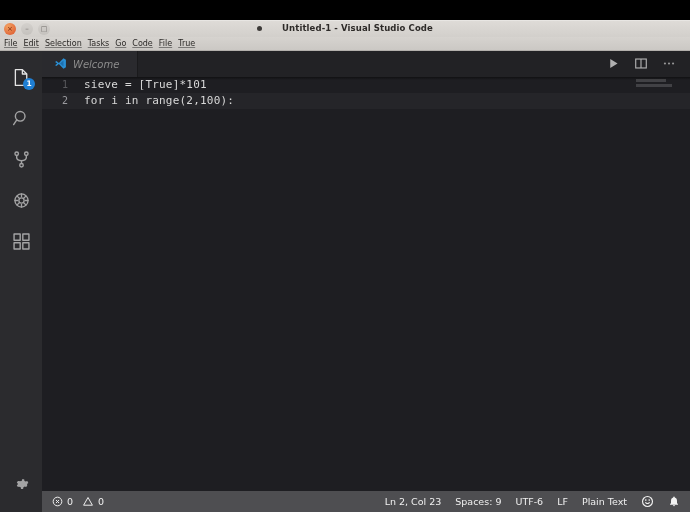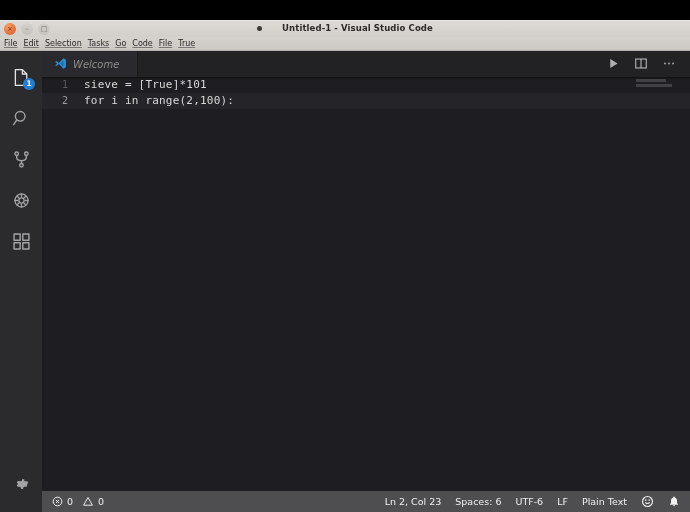--- a/index.html
+++ b/index.html
@@ -329,21 +329,21 @@
           <span style="margin-left:5px">
             <svg width="12" height="11" viewBox="0 0 16 16" fill="none" stroke="#f2f2f2" stroke-width="1.4" stroke-linejoin="round">
               <path d="M8 2.2L14.4 13.4H1.6z"></path>
             </svg>
           </span>
           <span>0</span>
         </div>
 
         <div id="sb-right">
           <span class="sb">Ln 2, Col 23</span>
-          <span class="sb">Spaces: 6</span>
+          <span class="sb">Spaces: 9</span>
           <span class="sb">UTF-6</span>
           <span class="sb">LF</span>
           <span class="sb">Plain Text</span>
 
           <span class="sb">
             <span>
               <svg width="13" height="13" viewBox="0 0 16 16" fill="#f2f2f2">
                 <path d="M8 1.2A6.8 6.8 0 108 14.8 6.8 6.8 0 008 1.2zm0 1.4a5.4 5.4 0 110 10.8 5.4 5.4 0 010-10.8z"></path>
                 <circle cx="5.9" cy="6.3" r="1"></circle>
                   <circle cx="10.1" cy="6.3" r="1"></circle>

